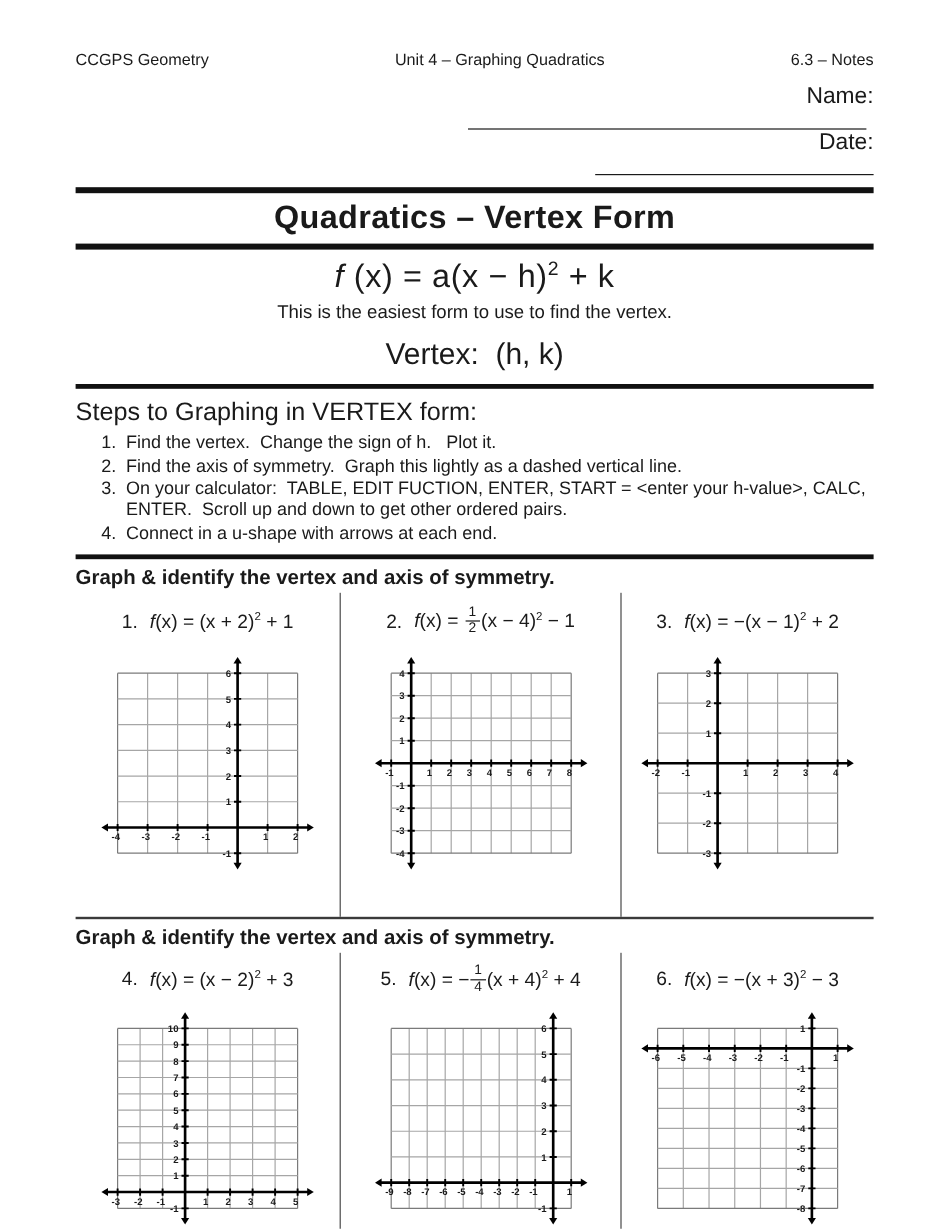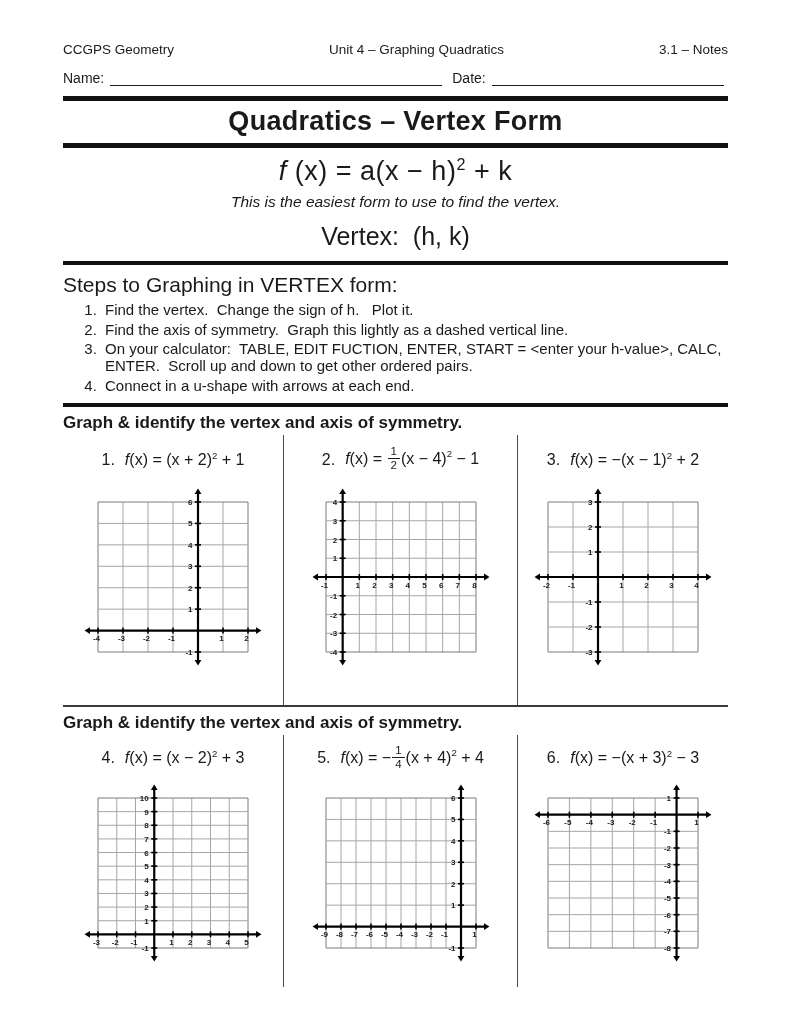--- a/index.html
+++ b/index.html
@@ -2,38 +2,38 @@
 <html><head>
 <meta charset="utf-8">
 <style>
   html,body{margin:0;padding:0;background:#fff;}
   body{width:791px;height:1024px;overflow:hidden;color:#1a1a1a;
        font-family:"Liberation Sans",sans-serif;}
   .page{box-sizing:border-box;width:791px;height:1012px;padding:42px 63px 4px 63px;}
 
   
   .header-row{display:flex;justify-content:space-between;align-items:baseline;font-size:13.5px;}
-  .name-row{display:flex;align-items:flex-end;margin-top:13px;font-size:14px;}
+  .name-row{display:flex;align-items:flex-end;margin-top:13px;font-size:19px;flex-direction:column;}
   .name-row .lbl{white-space:pre;}
   .fill-line{border-bottom:1.5px solid #1a1a1a;height:15px;}
   .fill-name{width:332px;margin:0 6px;}
   .fill-date{width:232px;margin-left:6px;}
   .date-lbl{margin-left:4px;}
 
   
   .rule5{height:5px;background:#111;}
   .rule4{height:4px;background:#111;}
   .rule3{height:2.5px;background:#3a3a3a;}
 
   .title{font-size:27px;font-weight:bold;text-align:center;margin:5px 0 6px;letter-spacing:.3px;}
   .mt10{margin-top:10px;}
 
   
   .formula-main{text-align:center;font-size:27px;margin-top:7px;letter-spacing:.5px;}
-  .subtitle{text-align:center;font-style:italic;font-size:15.5px;margin-top:6px;}
+  .subtitle{text-align:center;font-size:15.5px;margin-top:6px;}
   .big-line{text-align:center;font-size:25px;margin-top:11px;white-space:pre-wrap;}
 
   
   .steps-heading{font-size:21px;font-weight:normal;margin:8px 0 4px;}
   ol.steps{margin:2px 0 9px 24px;padding:0 0 0 14px;font-size:15px;}
   ol.steps li{margin:2.5px 0;padding-left:4px;white-space:pre-wrap;}
 
   
   .section-heading{font-size:17px;font-weight:bold;margin:6px 0 0 0;}
   .problems-row{display:flex;margin-top:2px;}
@@ -53,21 +53,21 @@
   svg text{font-family:"Liberation Sans",sans-serif;}
 </style>
 </head>
 <body>
 
 <div class="page">
 
   <div class="header-row">
     <span>CCGPS Geometry</span>
     <span>Unit 4 – Graphing Quadratics</span>
-    <span>3.1 – Notes</span>
+    <span>6.3 – Notes</span>
   </div>
 
   <div class="name-row">
     <span class="lbl">Name:</span>
     <span class="fill-line fill-name"></span>
     <span class="lbl date-lbl">Date:</span>
     <span class="fill-line fill-date"></span>
   </div>
 
   <div class="rule5 mt10"></div>

